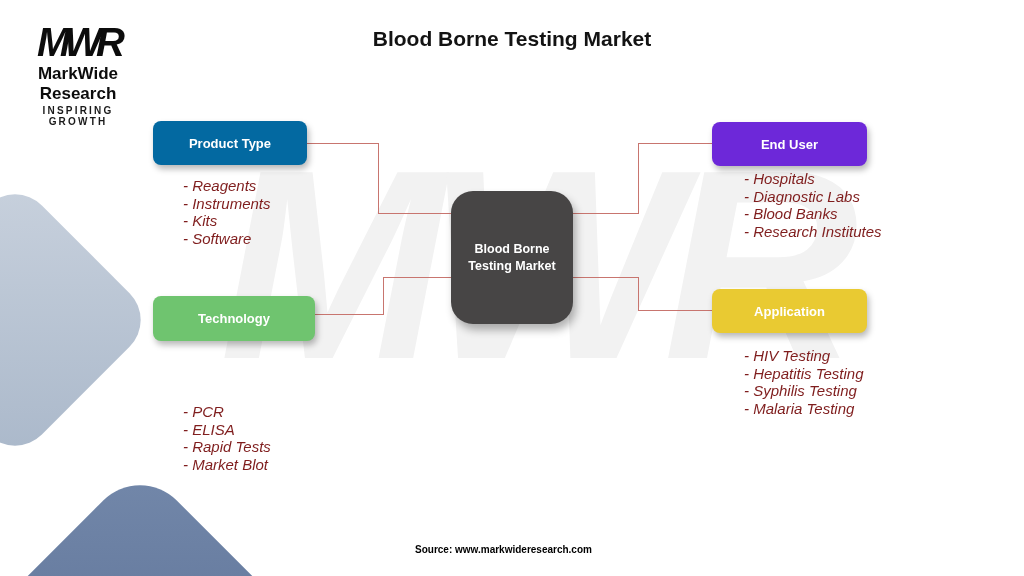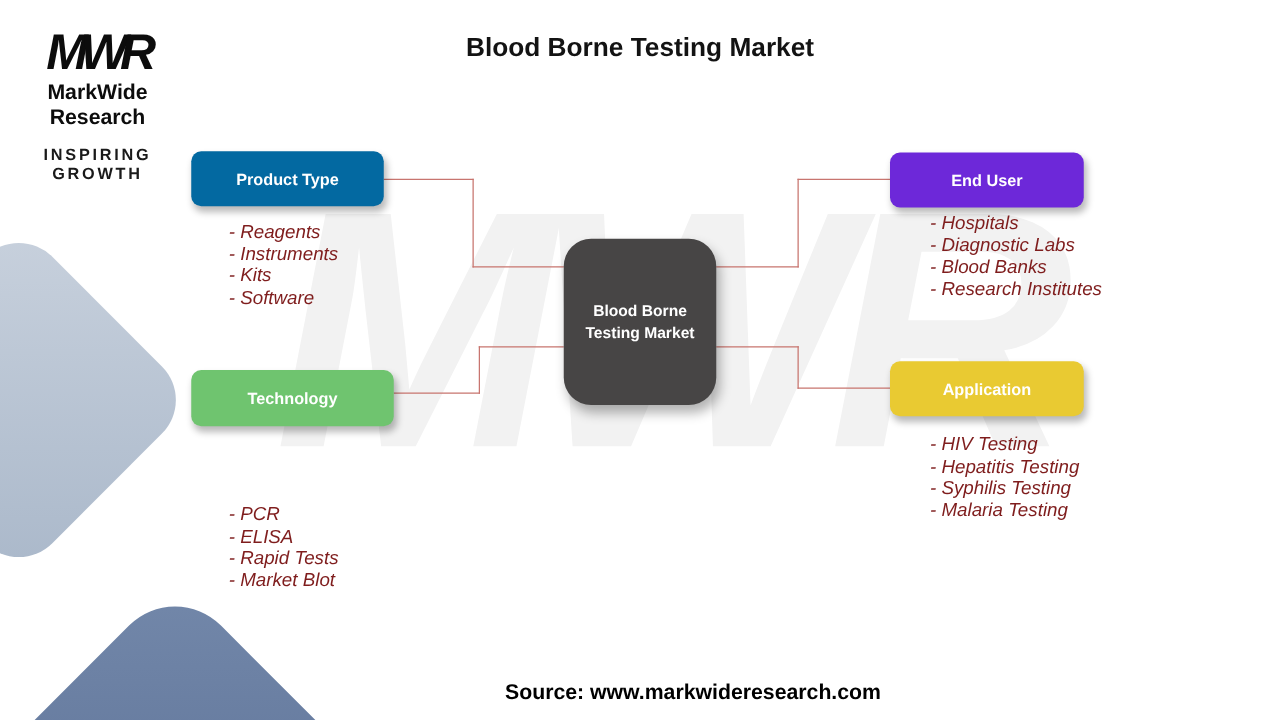--- a/index.html
+++ b/index.html
@@ -26,21 +26,21 @@
     border-radius:52px; transform:rotate(45deg);
     background:linear-gradient(135deg,#7388aa 0%,#4c6189 100%);
   }
   
   .logo { position:absolute; left:18px; top:22px; width:120px; text-align:center; z-index:2; }
   .logo-mark {
     font-size:40px; font-weight:900; font-style:italic; line-height:40px;
     letter-spacing:-6px; color:#0c0c0c;
   }
   .logo-name { font-size:17px; font-weight:bold; color:#0c0c0c; margin-top:2px; }
-  .logo-tagline { font-size:13px; font-weight:bold; letter-spacing:2.2px; color:#1a1a1a; margin-top:12px; }
+  .logo-tagline { font-size:10px; font-weight:bold; letter-spacing:2.2px; color:#1a1a1a; margin-top:1px; }
   
   .title {
     position:absolute; left:0; top:27px; width:1024px; text-align:center;
     font-size:21px; font-weight:bold; color:#131313; z-index:2;
   }
   
   .conn { position:absolute; background:#c8756f; z-index:1; }
   
   .node {
     position:absolute; z-index:2; border-radius:8px;
@@ -61,22 +61,22 @@
   
   .items {
     position:absolute; z-index:2; font-size:15px; color:#7f1d1d; line-height:17.5px;font-style:italic;
   }
   .items-product { left:183px; top:177px; }
   .items-tech    { left:183px; top:359px;margin-top:44px; }
   .items-enduser { left:744px; top:170px; }
   .items-app     { left:744px; top:347px; }
   
   .source {
-    position:absolute; left:404px; top:544px; z-index:2;
-    font-size:17px; font-weight:bold; color:#000;
+    position:absolute; left:415px; top:544px; z-index:2;
+    font-size:10px; font-weight:bold; color:#000;
   }
   .disclaimer {
     position:absolute; right:14px; top:550px; z-index:2;
     font-size:10.5px; color:#111;
   }
 </style>
 </head>
 <body>
 
 <div class="canvas">

